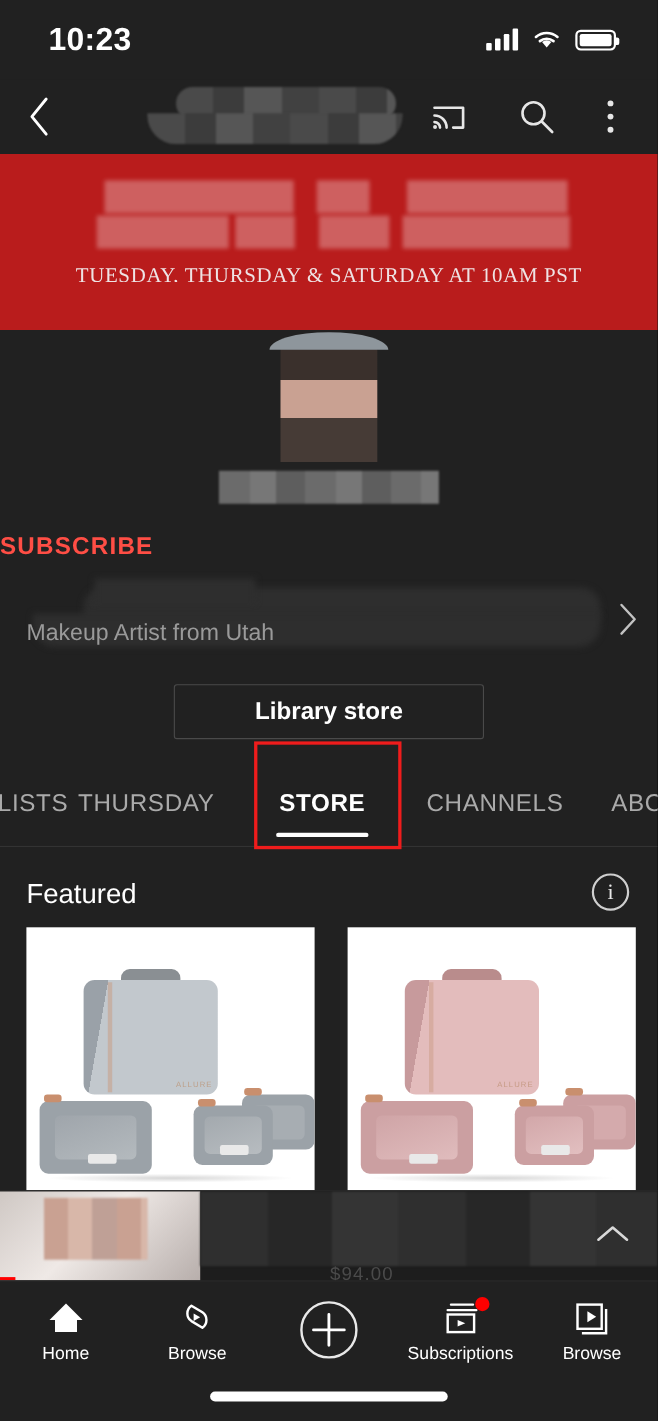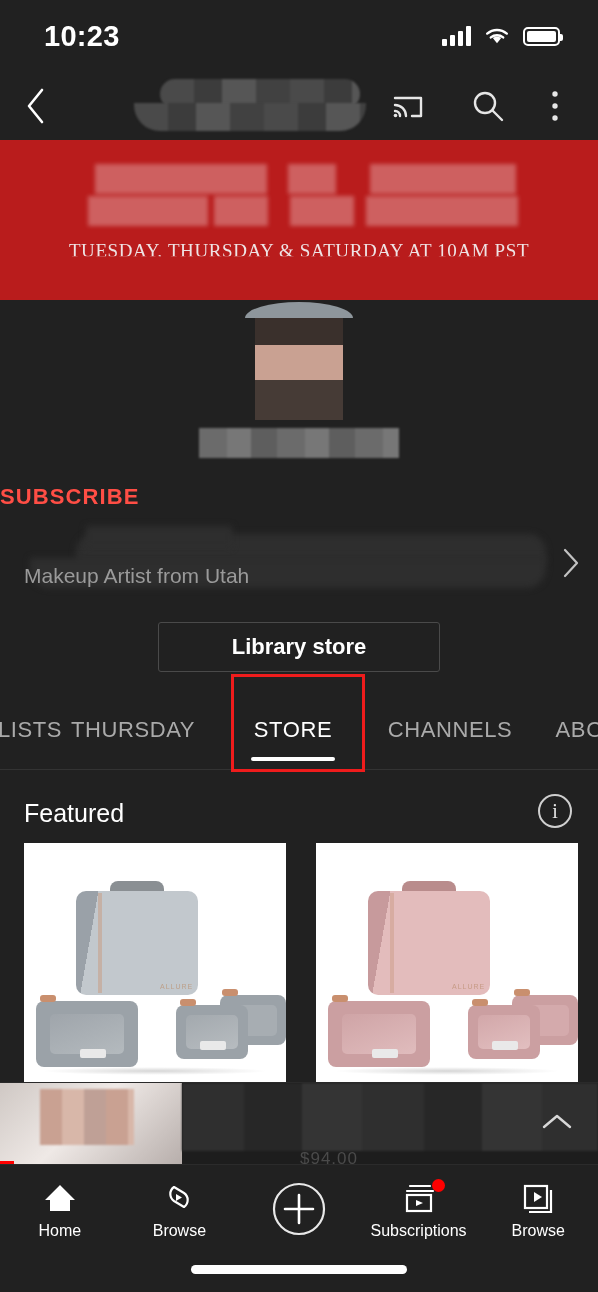--- a/index.html
+++ b/index.html
@@ -131,21 +131,21 @@
   .tabs {
     position:absolute; top:690px; left:0; width:598px; height:80px;
     display:flex; align-items:center;
     border-bottom:1px solid #333;
   }
   .tab {
     flex:0 0 auto; color:#aaa; font-size:22px; letter-spacing:0.6px;
     height:100%; display:flex; align-items:center; justify-content:center;
     position:relative; white-space:nowrap;
   }
-  .tab.active { color:#fff; font-weight:400; }
+  .tab.active { color:#fff; font-weight:700; }
   .tab.active::after {
     content:""; position:absolute; bottom:8px; left:50%; transform:translateX(-50%);
     width:84px; height:4px; background:#fff; border-radius:2px;
   }
   .t-playlists { width:52px; justify-content:flex-start; margin-left:-2px; }
   .t-community { width:166px; }
   .t-store { width:110px; margin-left:22px; }
   .t-channels{ width:160px; margin-left:22px; }
   .t-about   { width:90px;  margin-left:20px; }
 

